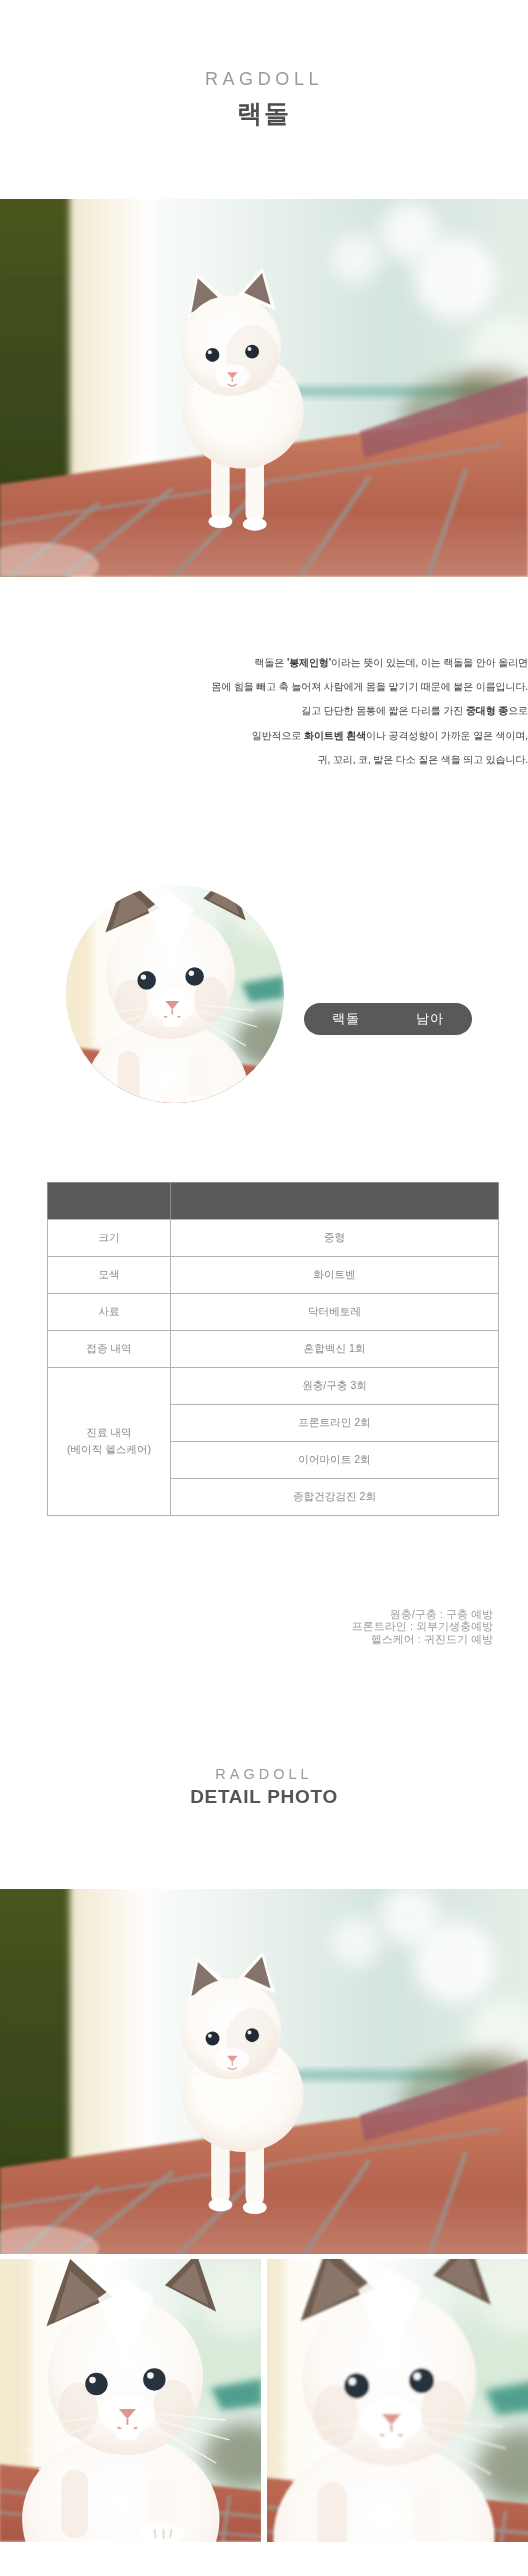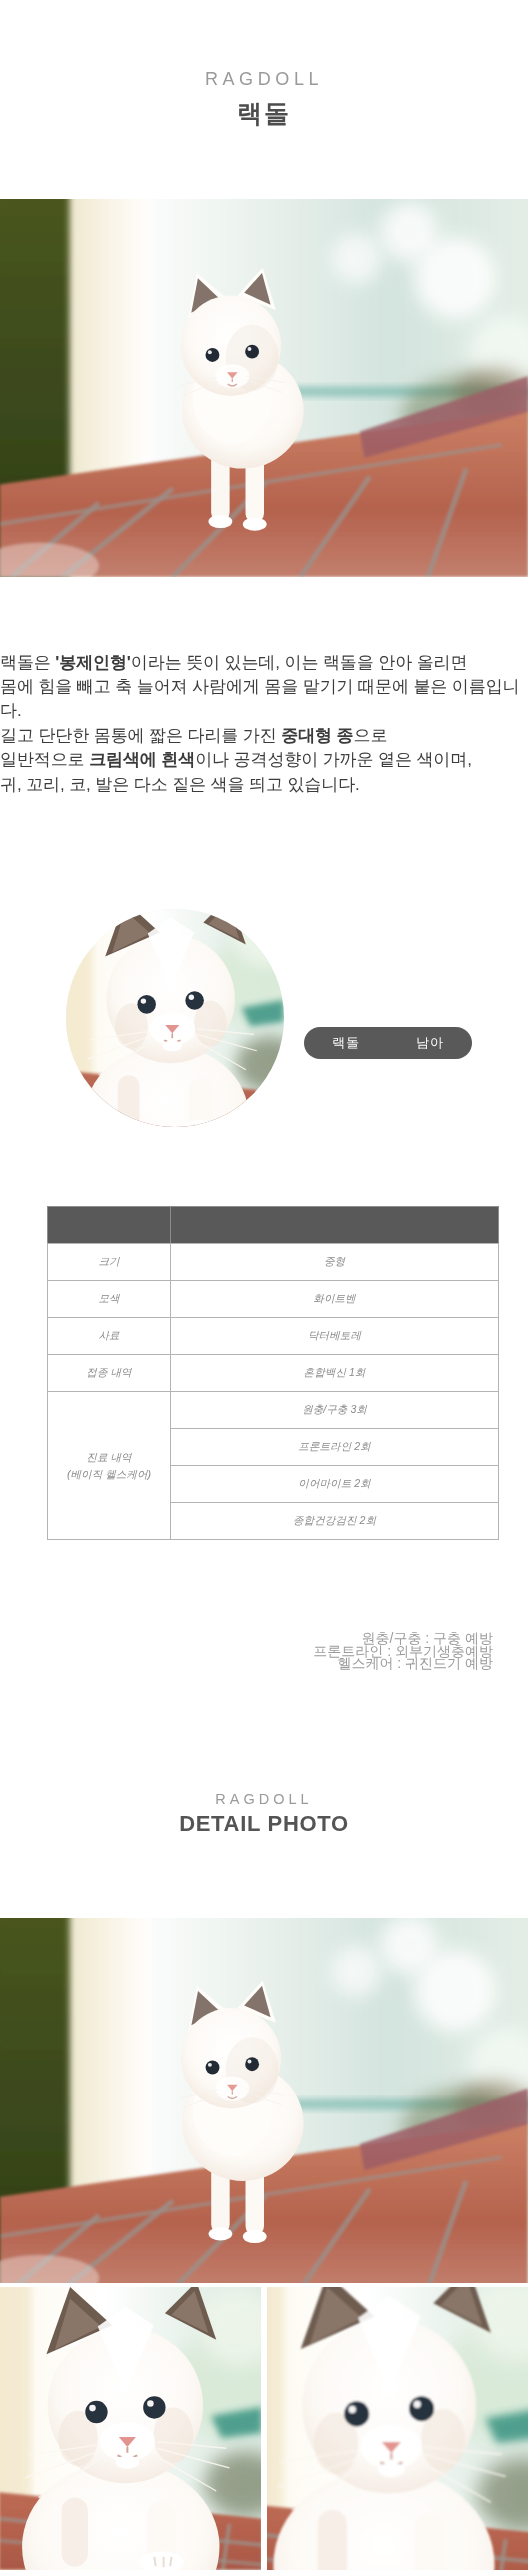--- a/index.html
+++ b/index.html
@@ -14,49 +14,49 @@
   .top-title .en { font-size:18px; color:#9a9a9a; letter-spacing:4.6px; font-weight:400; }
   .top-title .ko { font-size:25px; color:#4d4d4d; font-weight:bold; letter-spacing:2px; margin-top:6.6px; }
 
   
   .photo-wide { display:block; width:528px; }
   #photo1 { height:378px; margin-top:69px; }
   #photo2 { height:365px; margin-top:81px; }
   svg.scene { display:block; }
 
   
-  .intro { margin-top:74px; text-align:left; font-size:17px; line-height:24.4px; color:#3b3b3b; letter-spacing:-0.1px; }
+  .intro { margin-top:74px; text-align:right; font-size:10px; line-height:24.4px; color:#3b3b3b; letter-spacing:-0.1px; }
   .intro .b { font-weight:bold; }
 
   
   .profile { position:relative; margin-top:112px; height:218px; }
   .circle-photo { position:absolute; left:66px; top:0; width:218px; height:218px;
                   border-radius:50%; overflow:hidden; background:#eef2ee; }
   .circle-photo svg { width:100%; height:100%; display:block; }
   .badge { position:absolute; left:304px; top:118px; width:168px; height:32px;
            background:#595959; border-radius:17px; color:#ffffff;
            display:flex; align-items:center; justify-content:space-around;
            font-size:13.2px; letter-spacing:0.7px; }
 
   
   .info-table { margin:79px 29px 0 47px; width:452px; border-collapse:collapse;
-                table-layout:fixed; font-size:10.6px; color:#8a8a8a; text-align:center;font-style:italic; }
+                table-layout:fixed; font-size:10.6px; color:#8a8a8a; text-align:center; }
   .info-table td, .info-table th { border:0.7px solid #b3b3b3; height:36px; padding:0; font-weight:normal; }
   .info-table col.c1 { width:123px; }
   .info-table tr.head th { background:#595959; border:0.7px solid #8d8d8d; border-bottom:0.7px solid #b3b3b3; height:36px; }
   .care-label div { line-height:17px; }
 
   
   .footnote { margin-top:92px; padding-right:35px; text-align:right;
-              font-size:14px; line-height:12.5px; color:#9b9b9b; }
+              font-size:11px; line-height:12.5px; color:#9b9b9b; }
 
   
   .detail-title { margin-top:121px; text-align:center; }
   .detail-title .en { font-size:14.5px; color:#9a9a9a; letter-spacing:4px; }
-  .detail-title .main { font-size:22px; color:#545454; font-weight:bold; letter-spacing:0.7px; margin-top:4px; }
+  .detail-title .main { font-size:19px; color:#545454; font-weight:bold; letter-spacing:0.7px; margin-top:4px; }
 
   
   .tiles { margin-top:4.6px; display:flex; gap:5.3px; height:283px; overflow:hidden; }
   .tile { width:262px; height:283px; overflow:hidden; }
   .tile svg { width:100%; height:100%; display:block; }
 
   .defs-holder { position:absolute; width:0; height:0; overflow:hidden; }
 </style>
 </head>
 <body>
@@ -221,21 +221,21 @@
 </div>
 
 <svg id="photo1" class="photo-wide scene" viewBox="0 0 800 572" preserveAspectRatio="xMidYMid slice" role="img">
   <use href="#scene-wide"></use>
 </svg>
 
 <div class="intro">
   <div><span>랙돌은 </span><span class="b">'봉제인형'</span><span>이라는 뜻이 있는데, 이는 랙돌을 안아 올리면</span></div>
   <div><span>몸에 힘을 빼고 축 늘어져 사람에게 몸을 맡기기 때문에 붙은 이름입니다.</span></div>
   <div><span>길고 단단한 몸통에 짧은 다리를 가진 </span><span class="b">중대형 종</span><span>으로</span></div>
-  <div><span>일반적으로 </span><span class="b">크림색에 흰색</span><span>이나 공격성향이 가까운 옅은 색이며,</span></div>
+  <div><span>일반적으로 </span><span class="b">화이트벤 흰색</span><span>이나 공격성향이 가까운 옅은 색이며,</span></div>
   <div><span>귀, 꼬리, 코, 발은 다소 짙은 색을 띄고 있습니다.</span></div>
 </div>
 
 <div class="profile">
   <div class="circle-photo">
     <svg viewBox="0 0 400 430" preserveAspectRatio="xMidYMid slice" role="img">
       <use href="#scene-close"></use>
     </svg>
   </div>
   <div class="badge">

